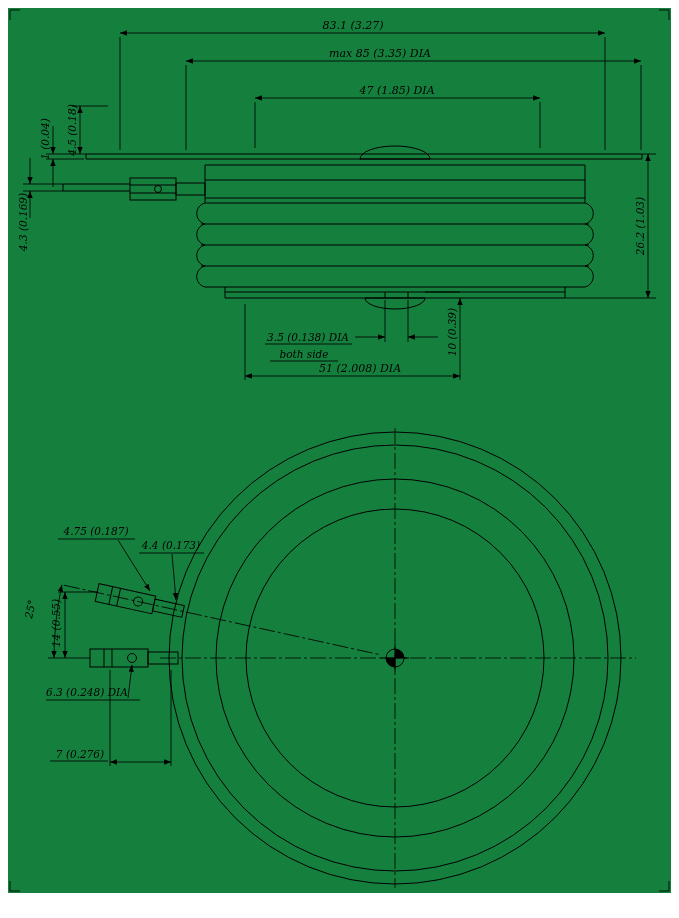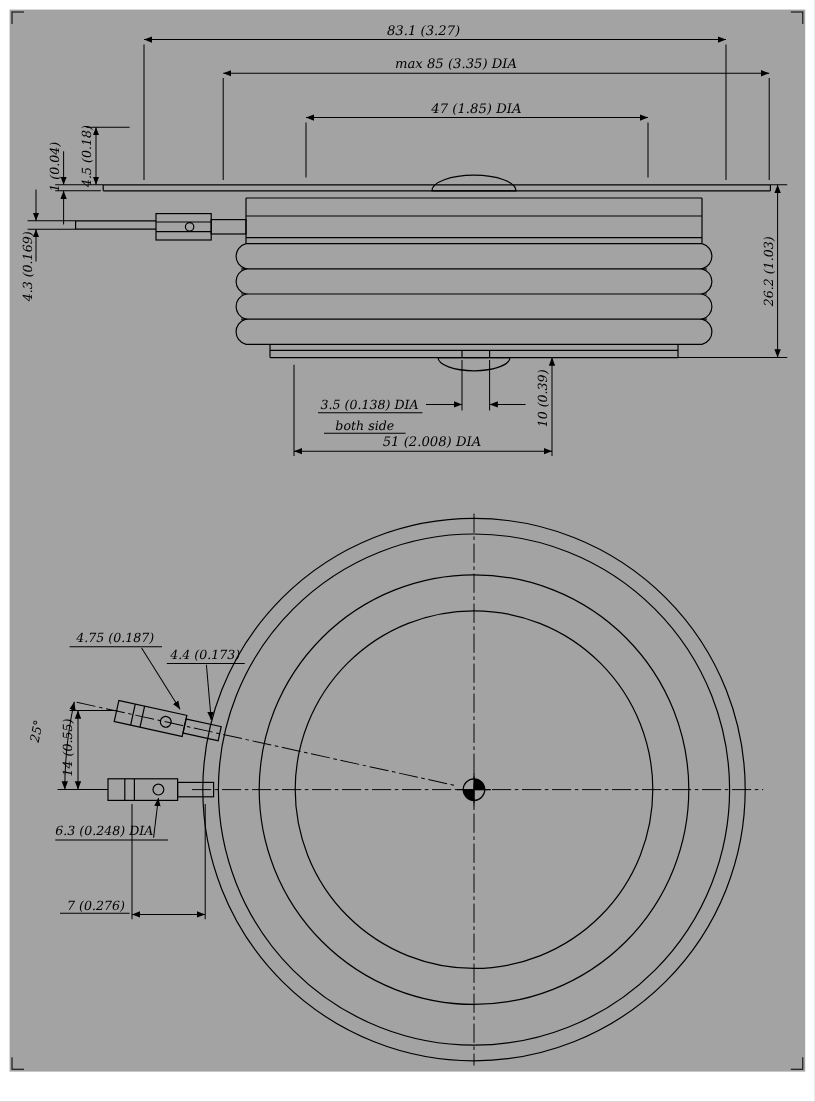--- a/index.html
+++ b/index.html
@@ -2,21 +2,21 @@
 <html><head>
 <meta charset="utf-8">
 <style>
   html,body{margin:0;padding:0;}
   body{
     width:679px;height:918px;position:relative;background:#ffffff;
     font-family:"DejaVu Serif",serif;overflow:hidden;
   }
   .sheet{
     position:absolute;left:8px;top:8px;width:663px;height:885px;
-    background:#a3a3a3;
+    background:#15803d;
     text-align:right;
   }
   svg{display:block;}
   .ln{stroke:#000;fill:none;stroke-width:1;}
   .thin{stroke:#000;fill:none;stroke-width:.85;}
   .cl{stroke:#000;fill:none;stroke-width:.8;stroke-dasharray:16 3 3 3;}
   .dim{stroke:#000;fill:none;stroke-width:.85;}
   text.t{font:italic 11px "DejaVu Serif",serif;fill:#000;}
   text.ts{font:italic 10.5px "DejaVu Serif",serif;fill:#000;}
 </style>

